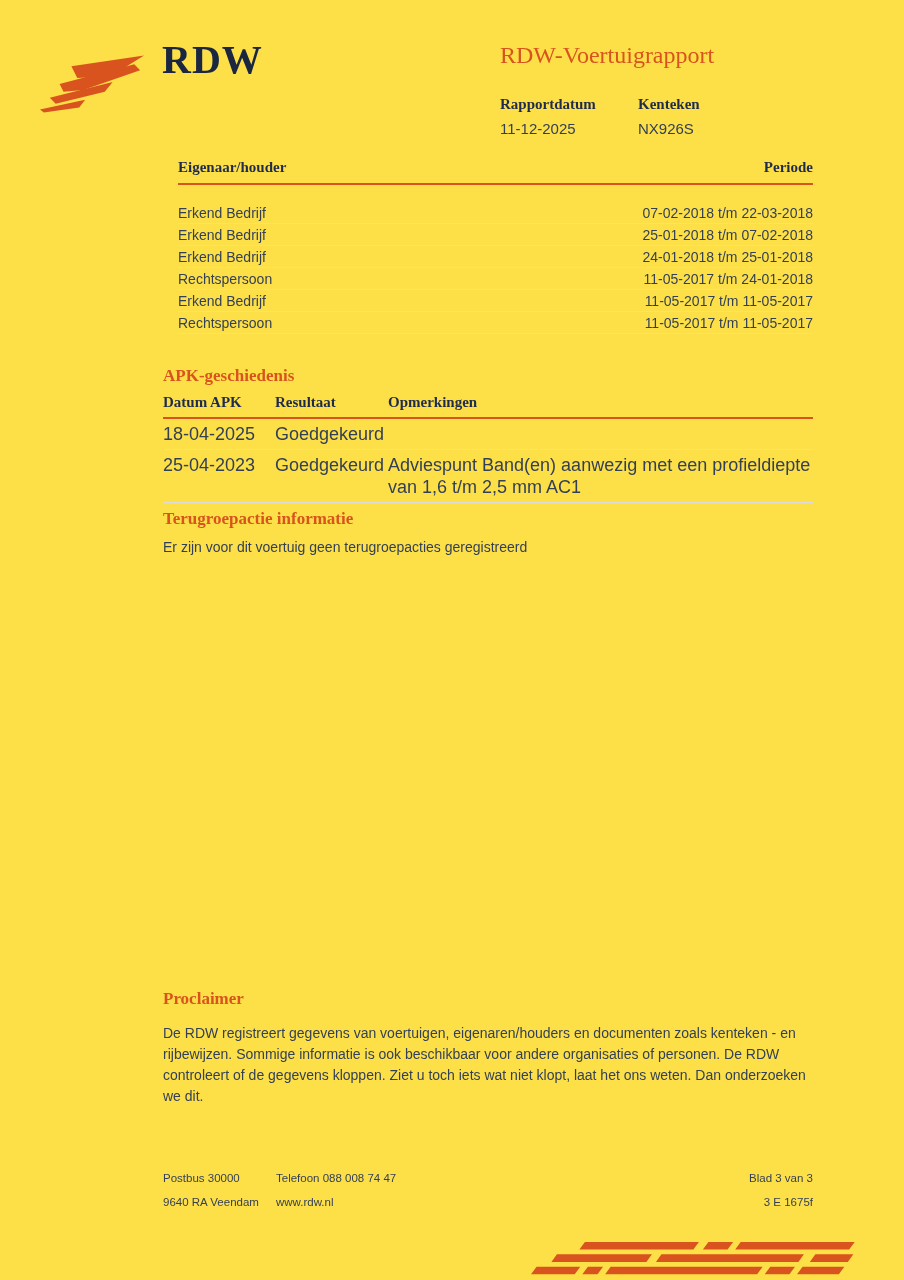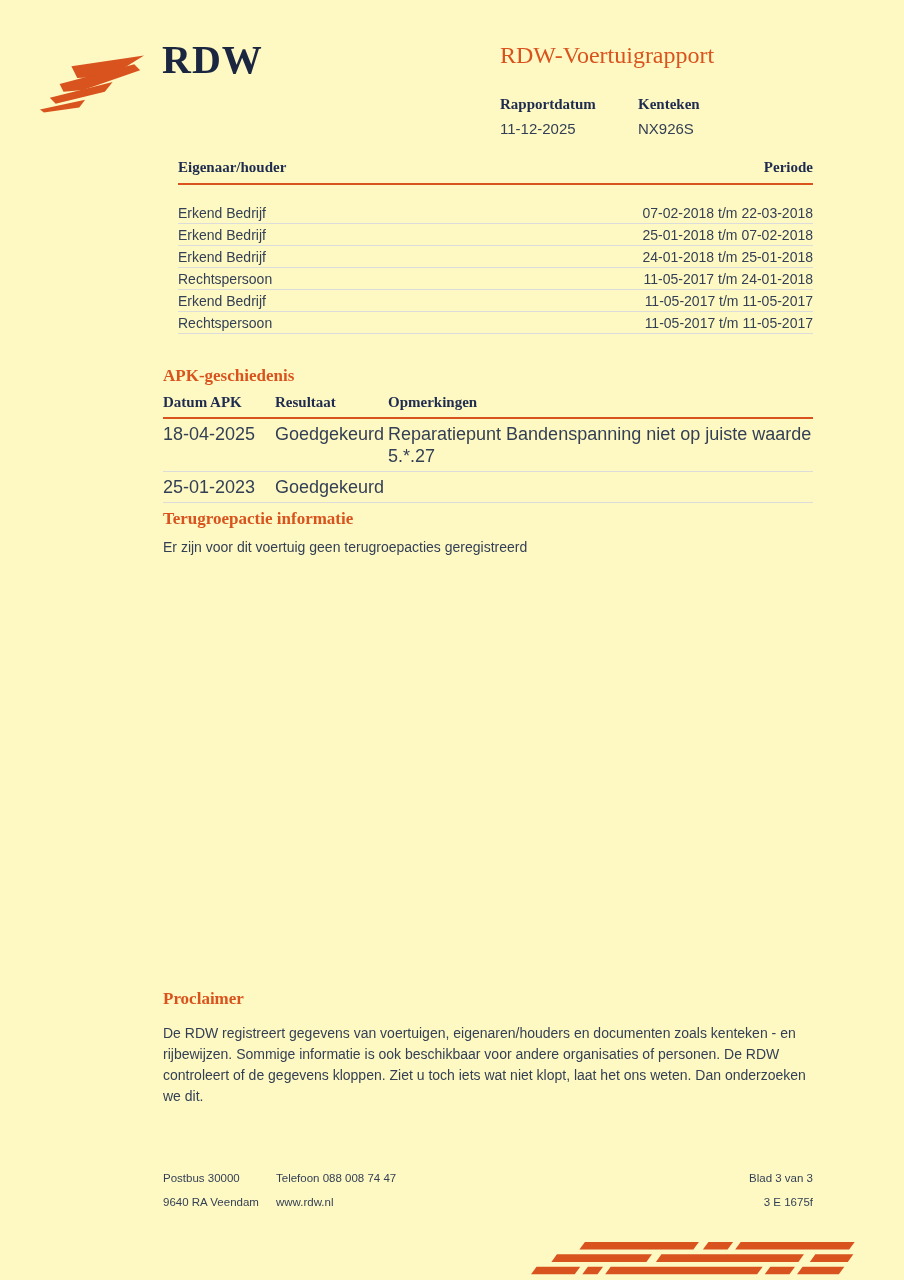--- a/index.html
+++ b/index.html
@@ -3,21 +3,21 @@
 <meta charset="utf-8">
 <style>
   * { margin: 0; padding: 0; box-sizing: border-box; }
   html, body { background: #ffffff; }
   body { font-family: "Liberation Sans", sans-serif; }
 
   .page {
     position: relative;
     width: 904px;
     height: 1280px;
-    background: #fef9c3;
+    background: #fde047;
     overflow: hidden;
     color: #333f55;
   }
 
   
   .logo-wing { position: absolute; left: 38px; top: 52px; width: 110px; height: 62px; }
   .logo-text {
     position: absolute; left: 162px; top: 36px;
     font-family: "Liberation Serif", serif;
     font-weight: 700; font-size: 40px; letter-spacing: 1px;
@@ -153,25 +153,25 @@
   <div class="apk-section">
     <div class="section-title">APK-geschiedenis</div>
     <div class="apk-head">
       <span>Datum APK</span>
       <span>Resultaat</span>
       <span>Opmerkingen</span>
     </div>
     <div class="apk-row">
       <span>18-04-2025</span>
       <span>Goedgekeurd</span>
-      <span>Reparatiepunt Bandenspanning niet op juiste waarde 5.*.27</span>
     </div>
     <div class="apk-row">
-      <span>25-01-2023</span>
+      <span>25-04-2023</span>
       <span>Goedgekeurd</span>
+      <span>Adviespunt Band(en) aanwezig met een profieldiepte van 1,6 t/m 2,5 mm AC1</span>
     </div>
   </div>
 
   <div class="recall-section">
     <div class="section-title">Terugroepactie informatie</div>
     <div class="recall-text">Er zijn voor dit voertuig geen terugroepacties geregistreerd</div>
   </div>
 
   <div class="proclaimer-section">
     <div class="section-title">Proclaimer</div>

